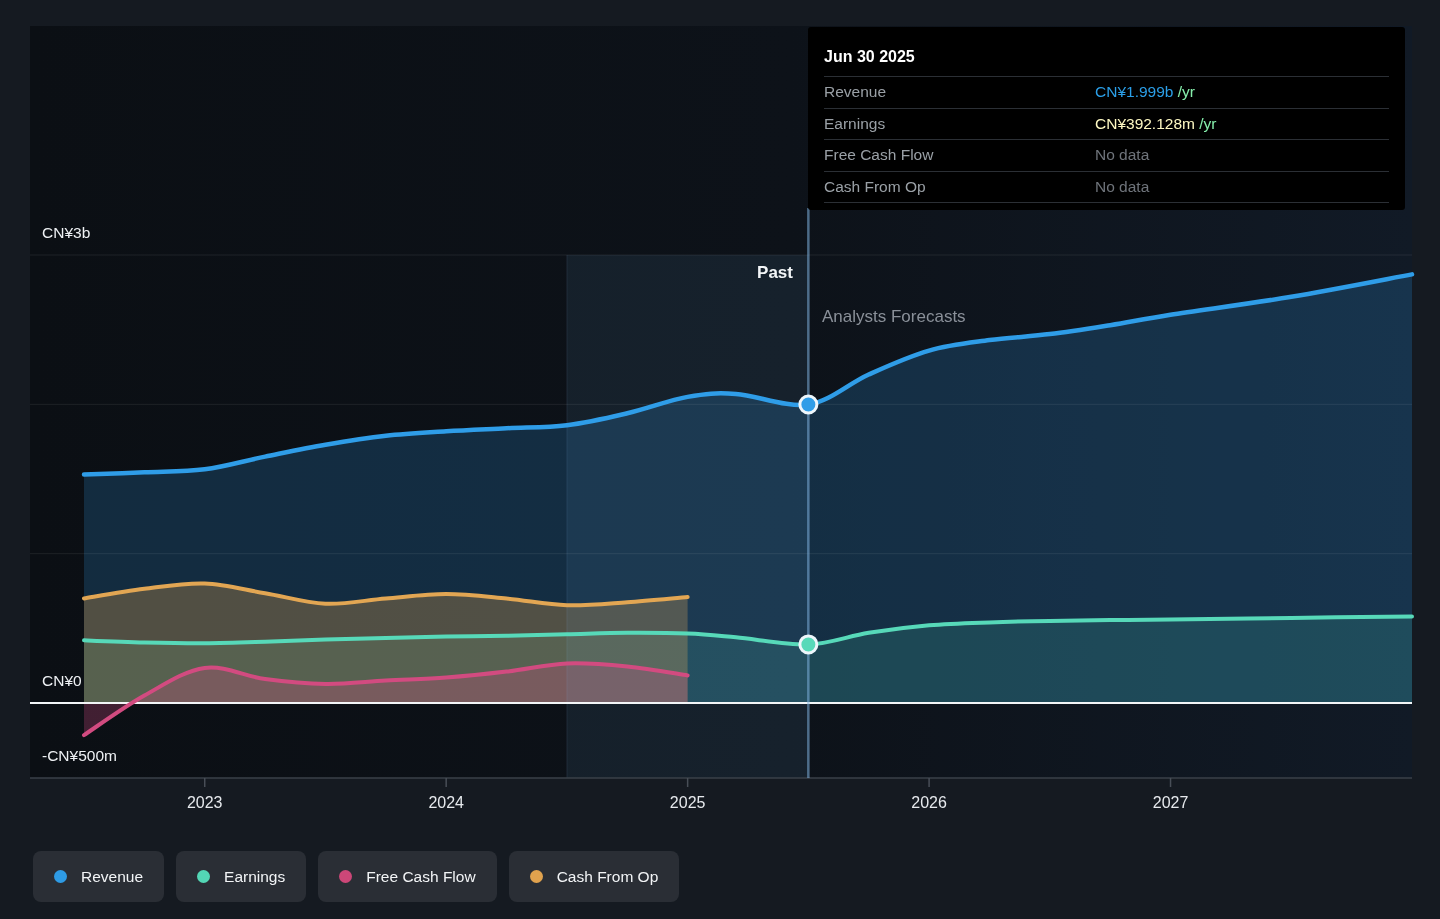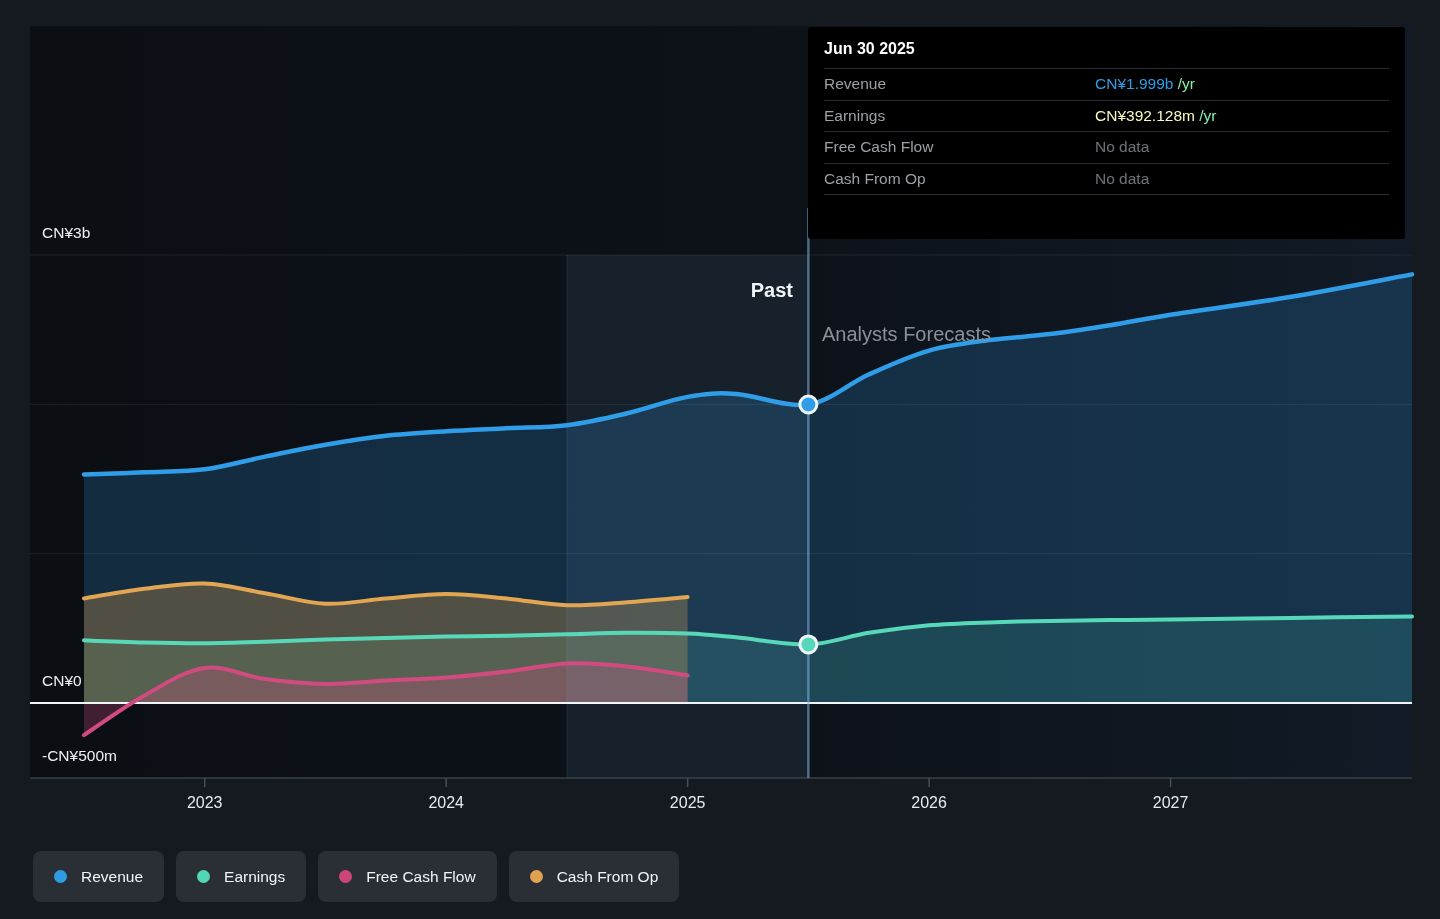--- a/index.html
+++ b/index.html
@@ -1,31 +1,31 @@
 <!DOCTYPE html>
 <html><head>
 <meta charset="utf-8">
 <style>
   html,body{margin:0;padding:0;background:#151a21;width:1440px;height:919px;overflow:hidden;
     font-family:"Liberation Sans", sans-serif;-webkit-font-smoothing:antialiased;}
   #stage{position:relative;width:1440px;height:919px;background:#151a21;}
   #chart{position:absolute;left:0;top:0;}
   
-  .tooltip{position:absolute;left:808px;top:27px;width:597px;height:212px;background:#000;
-    border-radius:3px;z-index:5;box-sizing:border-box;padding:0 16px;}
+  .tooltip{position:absolute;left:808px;top:27px;width:597px;height:183px;background:#000;
+    border-radius:3px;z-index:5;box-sizing:border-box;padding:8px 16px;}
   .tt-title{color:#fff;font-size:16px;font-weight:700;padding:13px 0 10px 0;}
   .tt-row{display:grid;grid-template-columns:271px 1fr;align-items:center;height:30.5px;
     border-top:1px solid #2b2f35;font-size:15.5px;}
   .tt-rows{border-bottom:1px solid #2b2f35;}
   .tt-label{color:#9aa0a6;}
   .tt-value{white-space:nowrap;}
   .tt-suffix{color:#86efac;}
   .no-data{color:#6f747b;}
   
-  .zone-label{position:absolute;top:279px;font-size:20px;z-index:4;}
+  .zone-label{position:absolute;top:263px;font-size:17px;z-index:4;}
   .zone-past{right:647px;color:#f2f5f7;font-weight:700;}
   .zone-forecast{left:822px;color:#8a9099;font-weight:400;margin-top:44px;}
   
   .legend{position:absolute;left:33px;top:851px;display:flex;gap:12px;z-index:4;}
   .legend-pill{display:flex;align-items:center;height:51px;padding:0 21px;background:#2a2e35;
     border-radius:8px;cursor:pointer;}
   .legend-dot{width:13px;height:13px;border-radius:50%;margin-right:14px;flex:none;}
   .legend-label{color:#f2f4f6;font-size:15.5px;}
 </style>
 </head>

